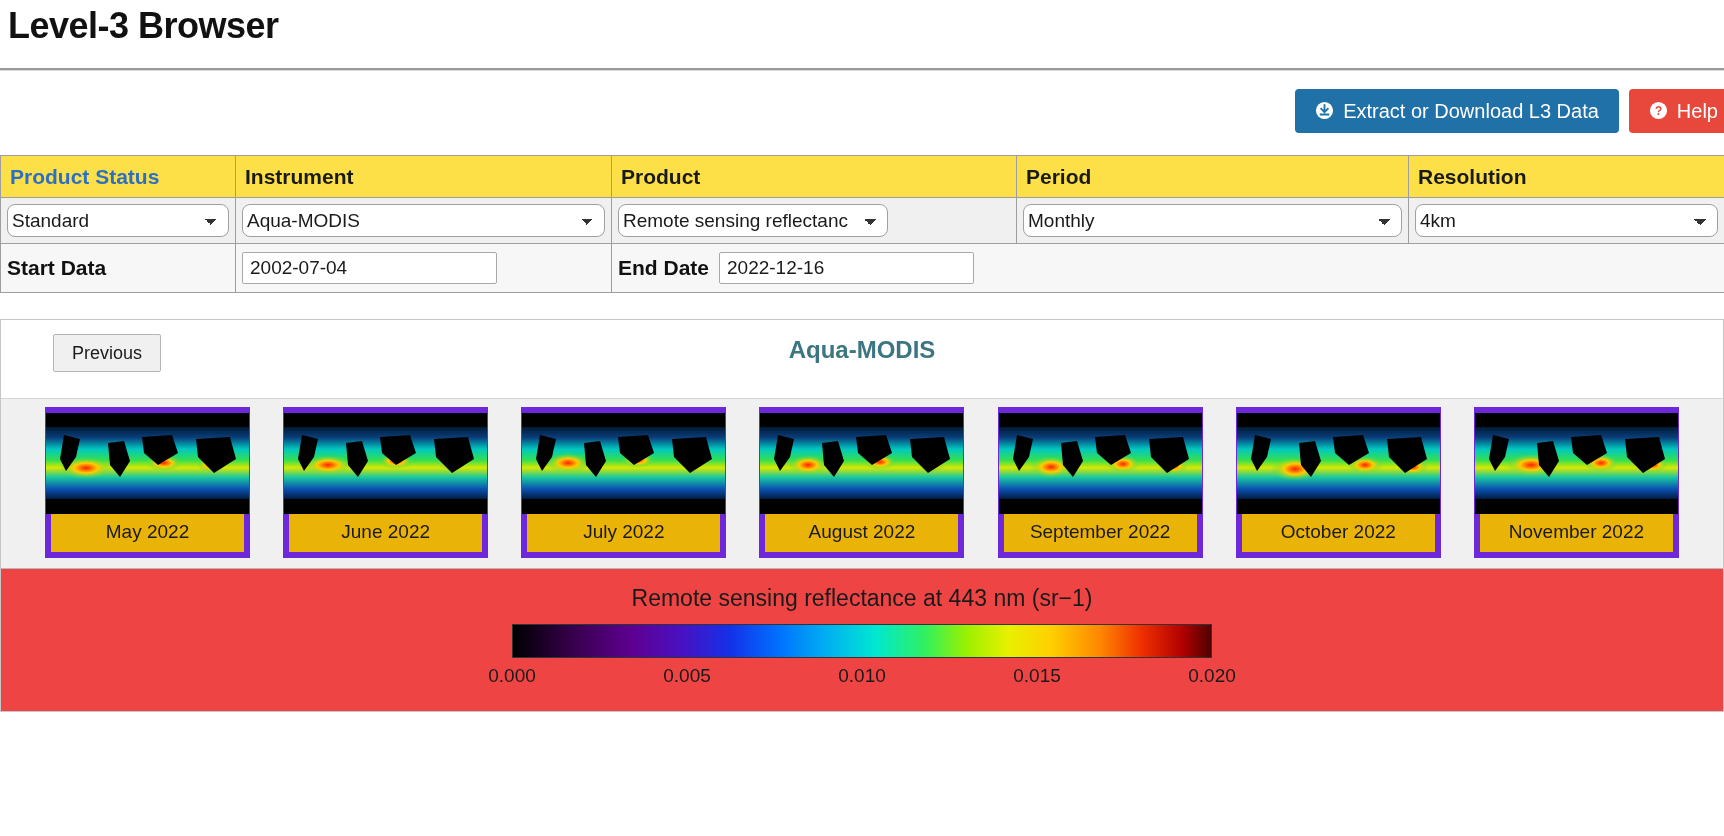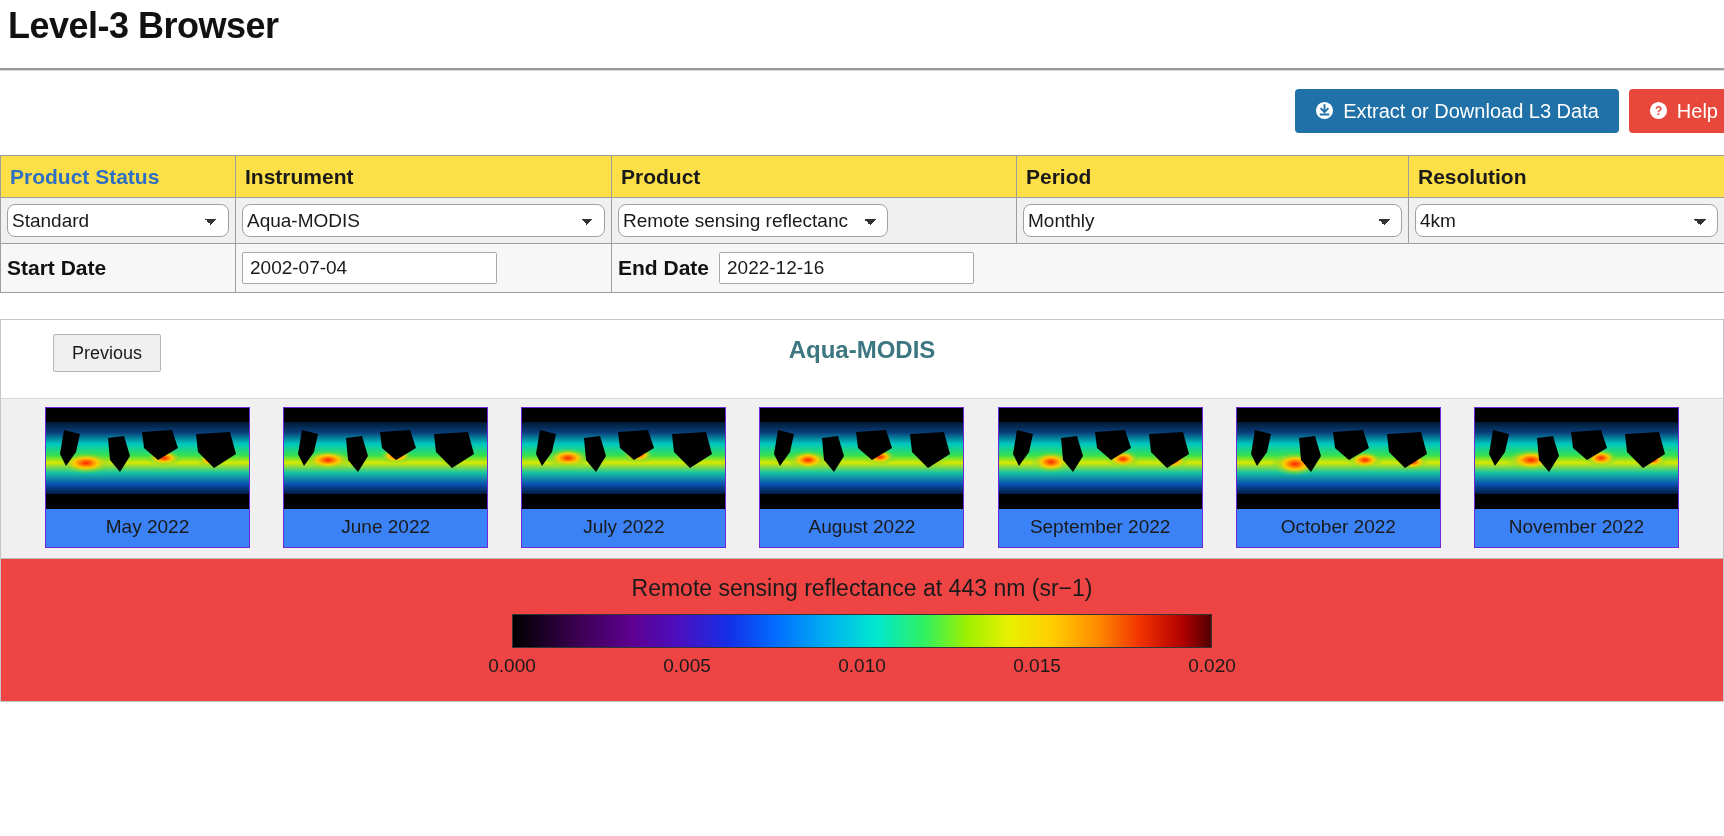--- a/index.html
+++ b/index.html
@@ -176,22 +176,22 @@
   .thumb-strip {
     display: flex;
     background: #f0f0f0;
     border-top: 1px solid #d6d6d6;
     border-bottom: 1px solid #b9b9b9;
     padding: 8px 44px 10px 44px;
     gap: 10px;
     justify-content: space-between;
   }
   .thumb-cell {
-    background: #3b82f6;
-    border: 1px solid #6d28d9;
+    background: #eab308;
+    border: 6px solid #6d28d9;
     width: 205px;
     cursor: pointer;
     display: flex;
     flex-direction: column;
     align-items: center;
   }
   .thumb-img {
     width: 203px;
     height: 101px;
     display: block;
@@ -321,21 +321,21 @@
         </select>
       </td>
       <td>
         <select class="ctl">
           <option>4km</option>
         </select>
       </td>
     </tr>
     <tr>
       <td class="datecell">
-        <span class="date-label">Start Date</span>
+        <span class="date-label">Start Data</span>
       </td>
       <td class="datecell">
         <input class="ctl" type="text" value="2002-07-04" style="">
       </td>
       <td class="datecell" colspan="3">
         <div class="inline-date">
           <span class="date-label">End Date</span>
           <input class="ctl" type="text" value="2022-12-16" style="">
         </div>
       </td>

